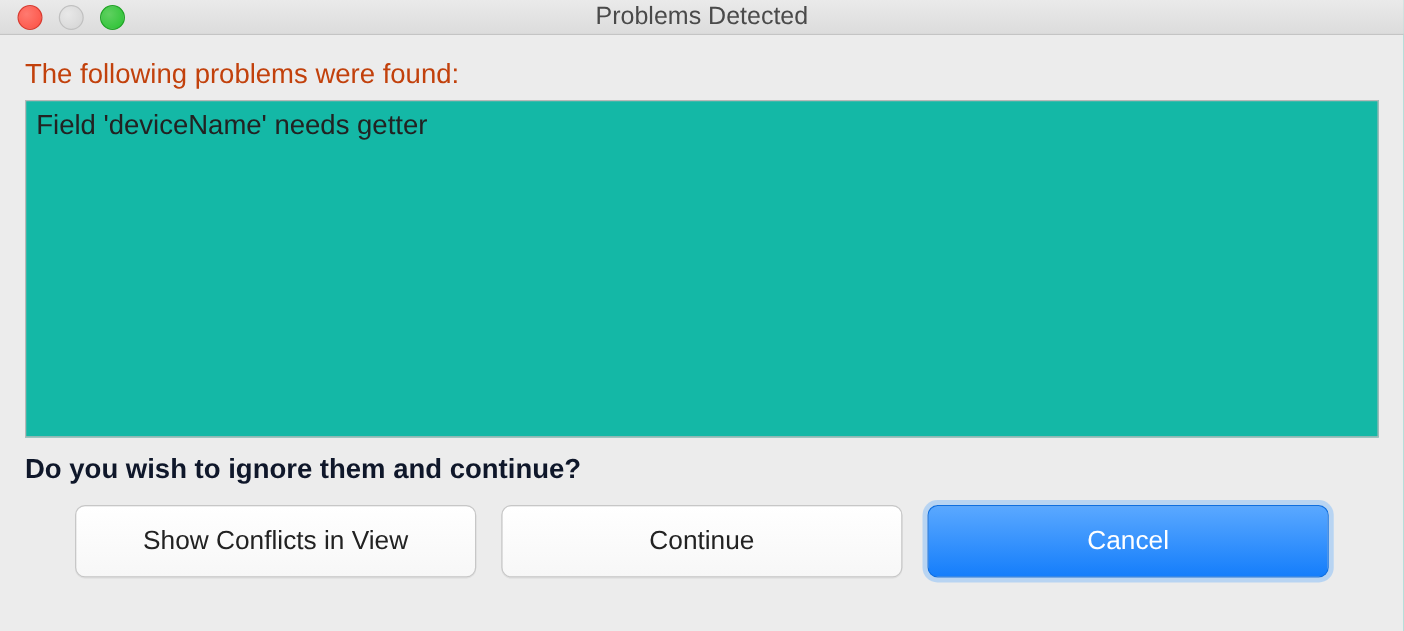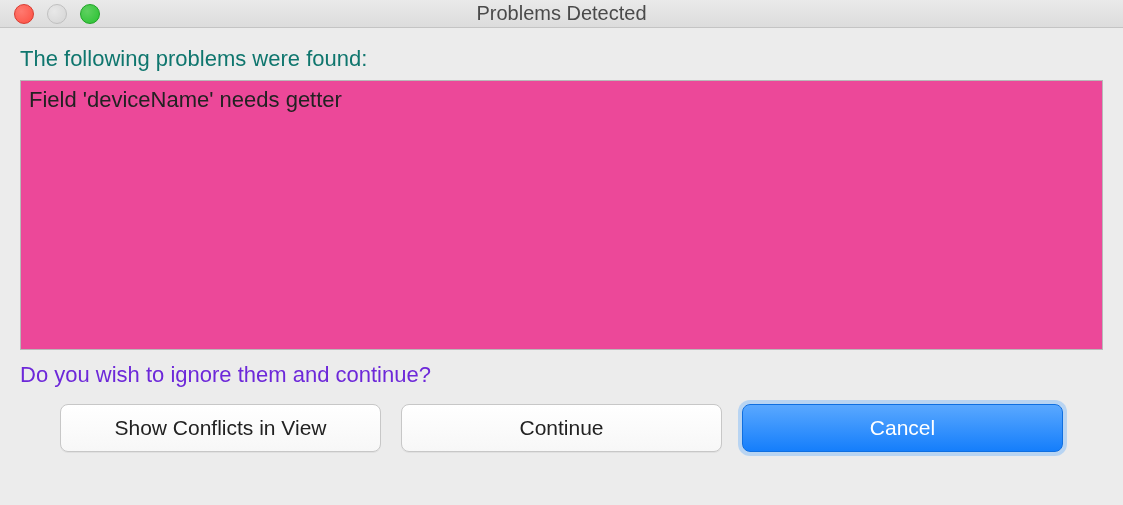--- a/index.html
+++ b/index.html
@@ -53,49 +53,49 @@
       font-size: 20px;
       color: #4a4a4a;
       font-weight: 400;
       pointer-events: none;
     }
     .content {
       padding: 18px 20px 0 20px;
     }
     .heading {
       font-size: 22px;
-      color: #0f766e;
+      color: #c2410c;
       margin-bottom: 8px;
       font-weight: 400;
     }
     .problems-box {
-      background: #ec4899;
+      background: #14b8a6;
       border: 1px solid #b8b8b8;
       height: 270px;
       padding: 6px 8px;
       font-size: 22px;
       color: #222;
       overflow: auto;
     }
     .prompt {
       font-size: 22px;
-      color: #6d28d9;
+      color: #0f172a;
       margin-top: 12px;
       margin-bottom: 16px;
-      font-weight: 400;
+      font-weight: 700;
     }
     .button-row {
       display: flex;
       gap: 20px;
       padding: 0 60px 18px 60px;
       justify-content: space-between;
     }
     .btn {
       flex: 1;
-      height: 48px;
+      height: 58px;
       border-radius: 8px;
       font-size: 21px;
       font-family: inherit;
       cursor: pointer;
       border: 1px solid #c7c7c7;
       background: linear-gradient(to bottom, #ffffff, #f7f7f7);
       color: #222;
       box-shadow: 0 1px 0 rgba(0,0,0,0.05);
     }
     .btn-default {

